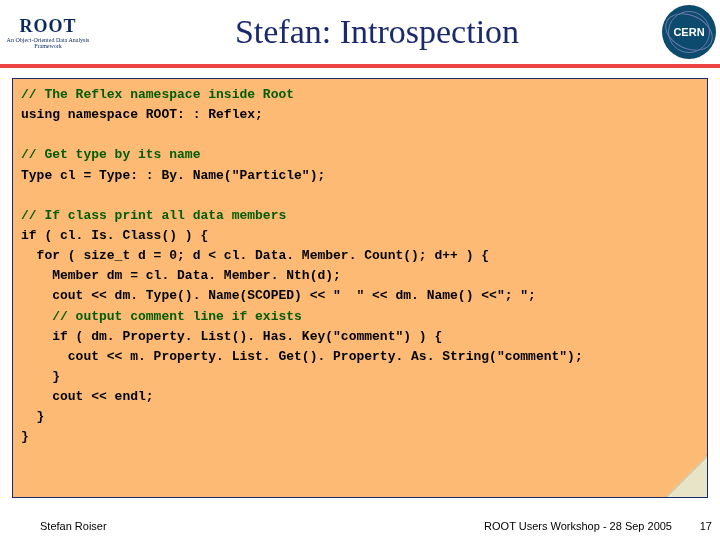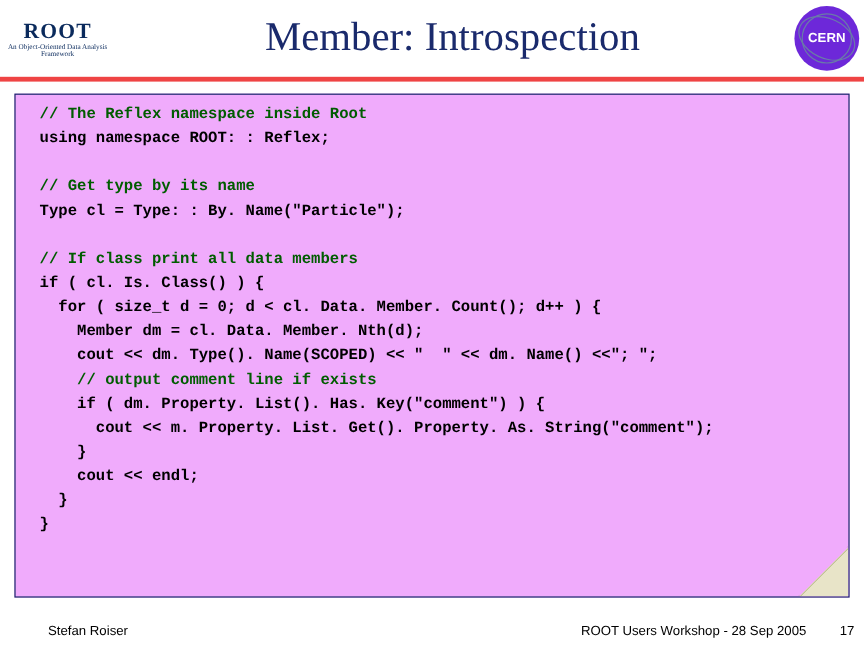--- a/index.html
+++ b/index.html
@@ -49,21 +49,21 @@
     flex: 1;
     text-align: center;
     font-size: 34px;
     color: #1a2a6c;
     font-family: "Times New Roman", Times, serif;
   }
   .cern-logo {
     width: 54px;
     height: 54px;
     border-radius: 50%;
-    background: #6d28d9;
+    background: #0c4a6e;
     display: flex;
     align-items: center;
     justify-content: center;
     margin-left: 6px;
     position: relative;
   }
   .cern-logo-text {
     color: #fff;
     font-family: Arial, sans-serif;
     font-weight: bold;
@@ -73,22 +73,22 @@
   .cern-ring {
     position: absolute;
     border: 1px solid #6a7aa8;
     border-radius: 50%;
   }
   .cern-r1 { width: 42px; height: 42px; }
   .cern-r2 { width: 50px; height: 34px; transform: rotate(25deg); }
   .code-box {
     margin: 10px 12px 0 12px;
     border: 1px solid #1a2a6c;
-    background: #f0abfc;
-    padding: 6px 8px 6px 20px;
+    background: #fdba74;
+    padding: 6px 8px 6px 8px;
     font-family: "Courier New", Courier, monospace;
     font-size: 13px;
     font-weight: bold;
     color: #000;
     line-height: 1.55;
     white-space: pre;
     height: 420px;
     overflow: hidden;
     position: relative;
   }
@@ -133,21 +133,21 @@
 <body>
 
 <div class="header">
   <div class="root-logo">
     <div class="root-logo-inner">
       <div class="root-text">ROOT</div>
       <div class="root-sub">An Object-Oriented
 Data Analysis Framework</div>
     </div>
   </div>
-  <div class="title">Member: Introspection</div>
+  <div class="title">Stefan: Introspection</div>
   <div class="cern-logo">
     <div class="cern-ring cern-r1"></div>
     <div class="cern-ring cern-r2"></div>
     <div class="cern-logo-text">CERN</div>
   </div>
 </div>
 
 <div class="code-box"><span class="comment">// The Reflex namespace inside Root</span>
 <span>using namespace ROOT: : Reflex;</span>
 

